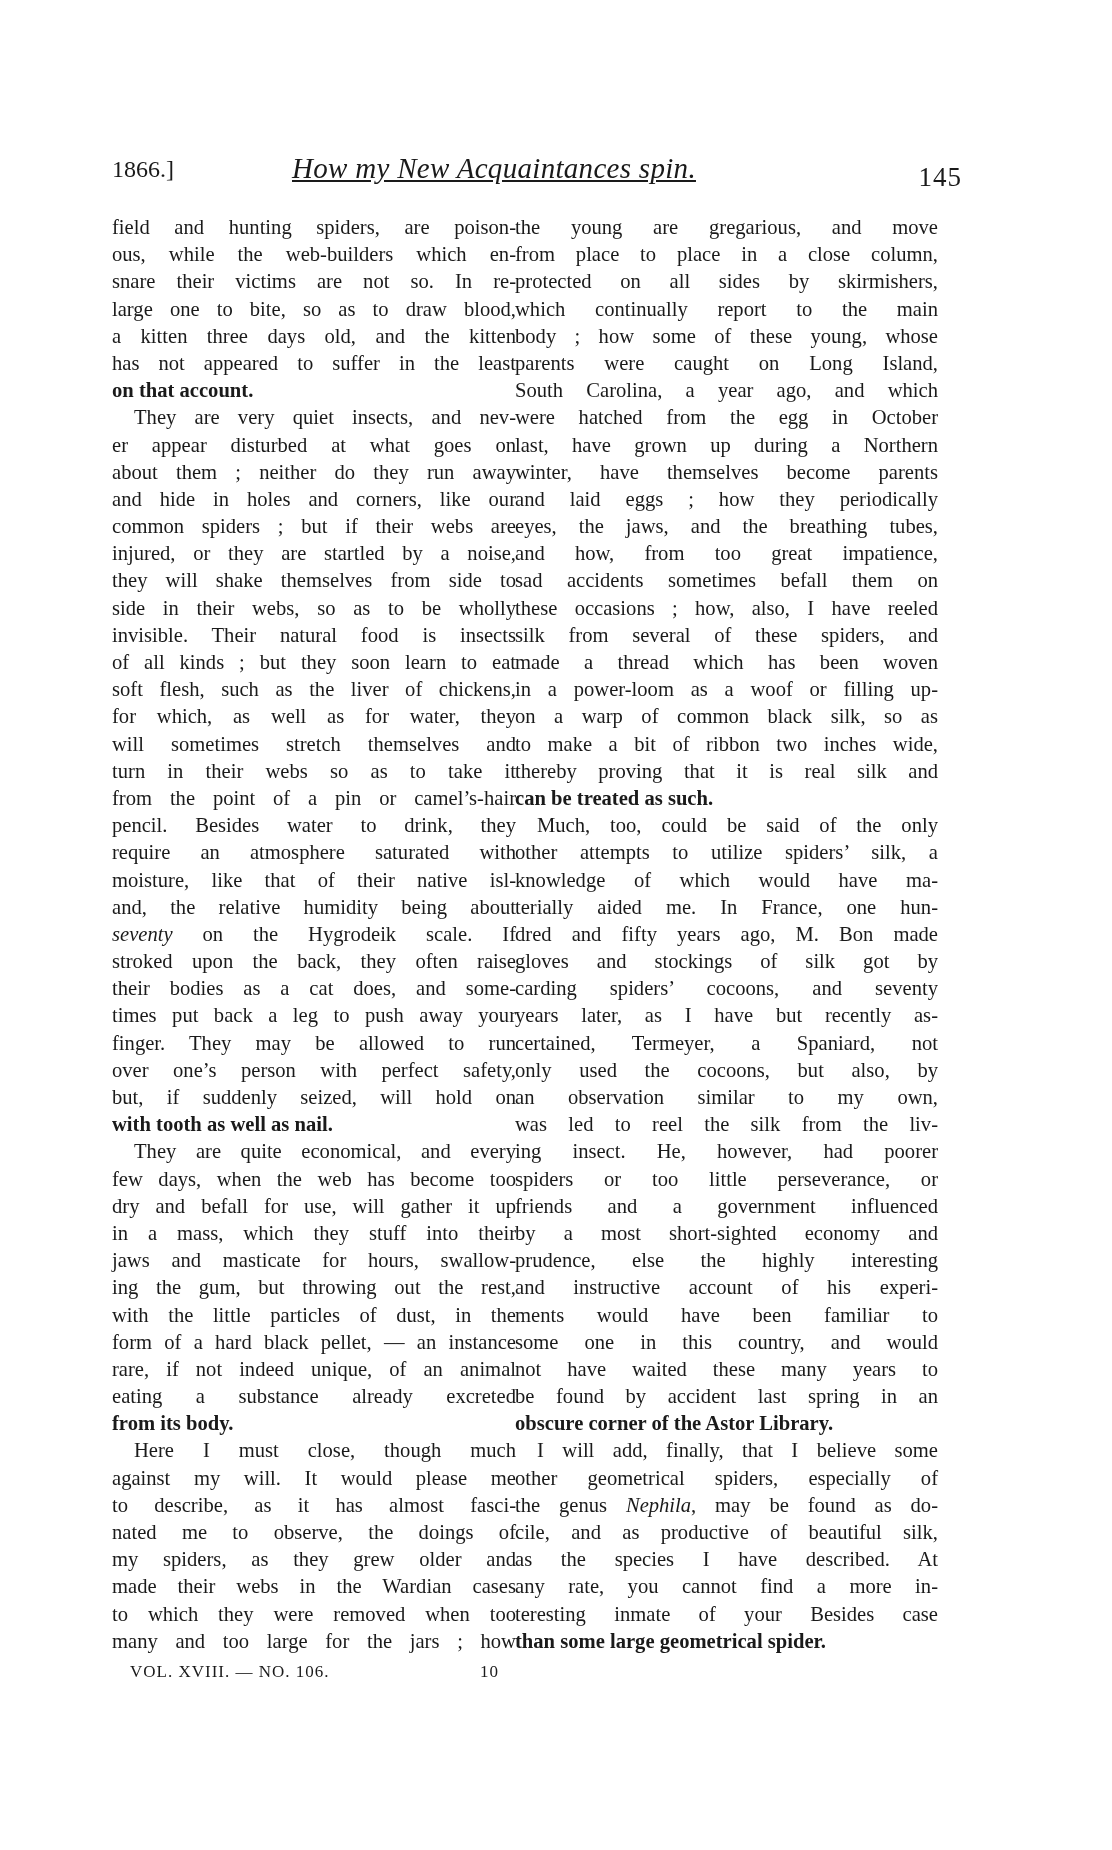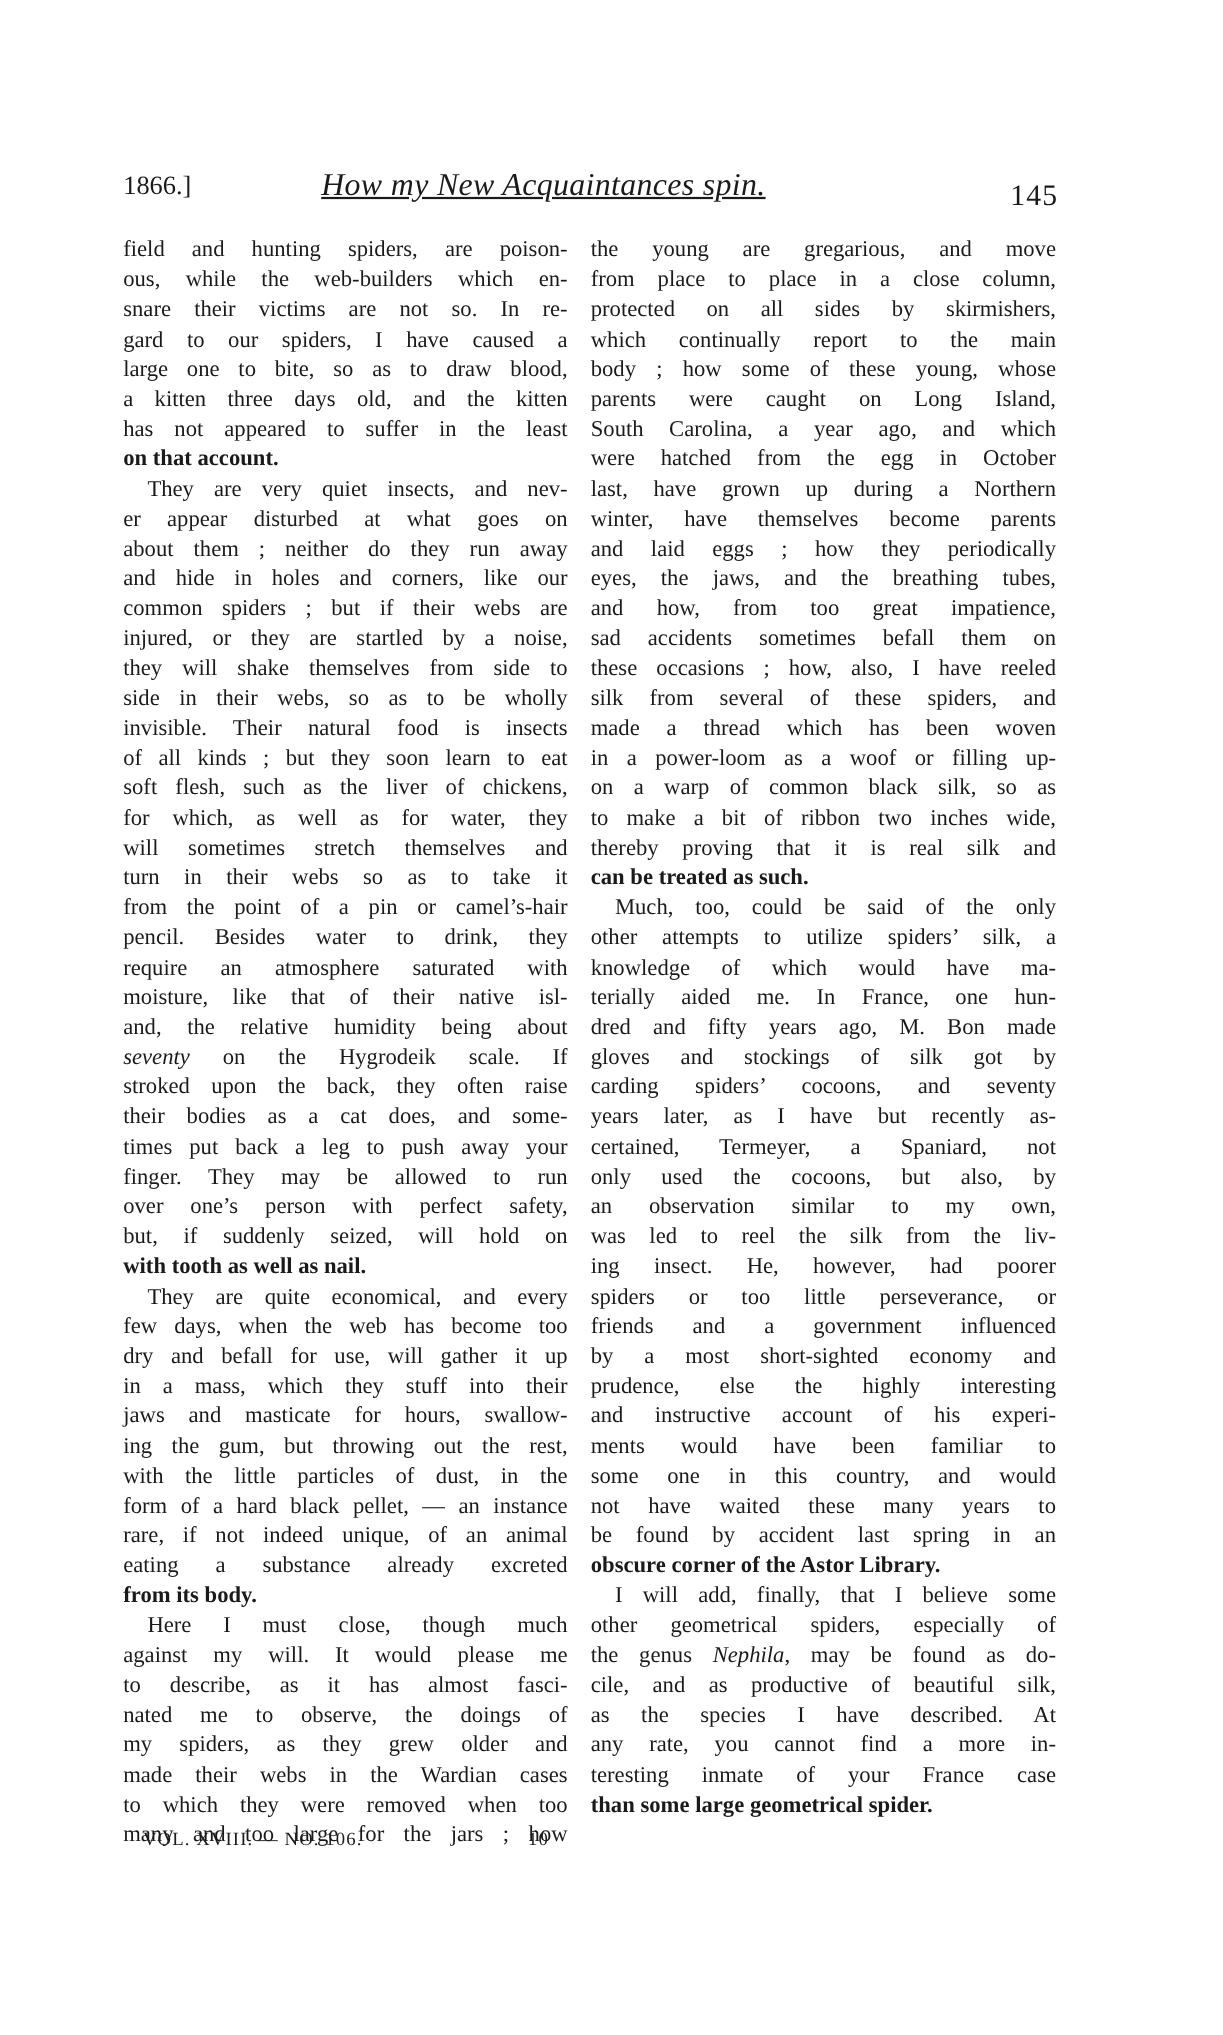--- a/index.html
+++ b/index.html
@@ -5,21 +5,21 @@
   html, body { margin: 0; padding: 0; background: #ffffff; }
   body { width: 1112px; height: 1850px; position: relative; overflow: hidden;
          font-family: "DejaVu Serif", "Liberation Serif", serif; color: #1a1a1a; }
   .page { position: absolute; left: 0; top: 0; width: 1112px; height: 1850px; background: #fff; margin-top: 24px; }
   .running-head { position: absolute; top: 128px; left: 112px; width: 850px; height: 40px; }
   .rh-date { position: absolute; left: 0; top: 4px; font-family: "Liberation Serif", serif; font-size: 24px; }
   .rh-title { position: absolute; left: 180px; top: 0; font-family: "Liberation Serif", serif; font-style: italic; font-size: 29px; letter-spacing: 0.3px; text-decoration: underline; }
   .rh-page { position: absolute; right: 0; top: 10px; font-family: "Liberation Serif", serif; font-size: 27px; letter-spacing: 1px; }
   .col { position: absolute; top: 190px; font-family: "Liberation Serif", serif; font-size: 20.6px; line-height: 27.2px; }
   .col-left { left: 112px; width: 404px; }
-  .col-right { left: 537px; width: 423px; }
+  .col-right { left: 515px; width: 423px; }
   .line { display: block; text-align: justify; text-align-last: justify; white-space: nowrap; height: 27.2px; overflow: visible; }
   .line.last { text-align-last: left; font-weight: bold; }
   .line.indent { padding-left: 22px; }
   .line span { white-space: normal; }
   .line-inner { display: block; text-align: justify; text-align-last: justify; }
   .line.last .line-inner { text-align-last: left; }
   em { font-style: italic; }
   .footer { position: absolute; top: 1638px; left: 130px; width: 400px; font-family: "Liberation Serif", serif; font-size: 17px; letter-spacing: 1px; }
   .footer-vol { position: absolute; left: 0; top: 0; }
   .footer-sig { position: absolute; left: 350px; top: 0; }
@@ -39,23 +39,20 @@
       <span class="line">
         <span class="line-inner">field and hunting spiders, are poison-</span>
       </span>
       <span class="line">
         <span class="line-inner">ous, while the web-builders which en-</span>
       </span>
       <span class="line">
         <span class="line-inner">snare their victims are not so.  In re-</span>
       </span>
       <span class="line">
-        <span class="line-inner">gard to our spiders, I have caused a</span>
-      </span>
-      <span class="line">
         <span class="line-inner">large one to bite, so as to draw blood,</span>
       </span>
       <span class="line">
         <span class="line-inner">a kitten three days old, and the kitten</span>
       </span>
       <span class="line">
         <span class="line-inner">has not appeared to suffer in the least</span>
       </span>
       <span class="line last">
         <span class="line-inner">on that account.</span>
@@ -347,21 +344,21 @@
       <span class="line">
         <span class="line-inner">cile, and as productive of beautiful silk,</span>
       </span>
       <span class="line">
         <span class="line-inner">as the species I have described.  At</span>
       </span>
       <span class="line">
         <span class="line-inner">any rate, you cannot find a more in-</span>
       </span>
       <span class="line">
-        <span class="line-inner">teresting inmate of your France case</span>
+        <span class="line-inner">teresting inmate of your Besides case</span>
       </span>
       <span class="line last">
         <span class="line-inner">than some large geometrical spider.</span>
       </span>
     </div>
 
   <div class="footer">
     <span class="footer-vol">VOL. XVIII. — NO. 106.</span>
     <span class="footer-sig">10</span>
   </div>

